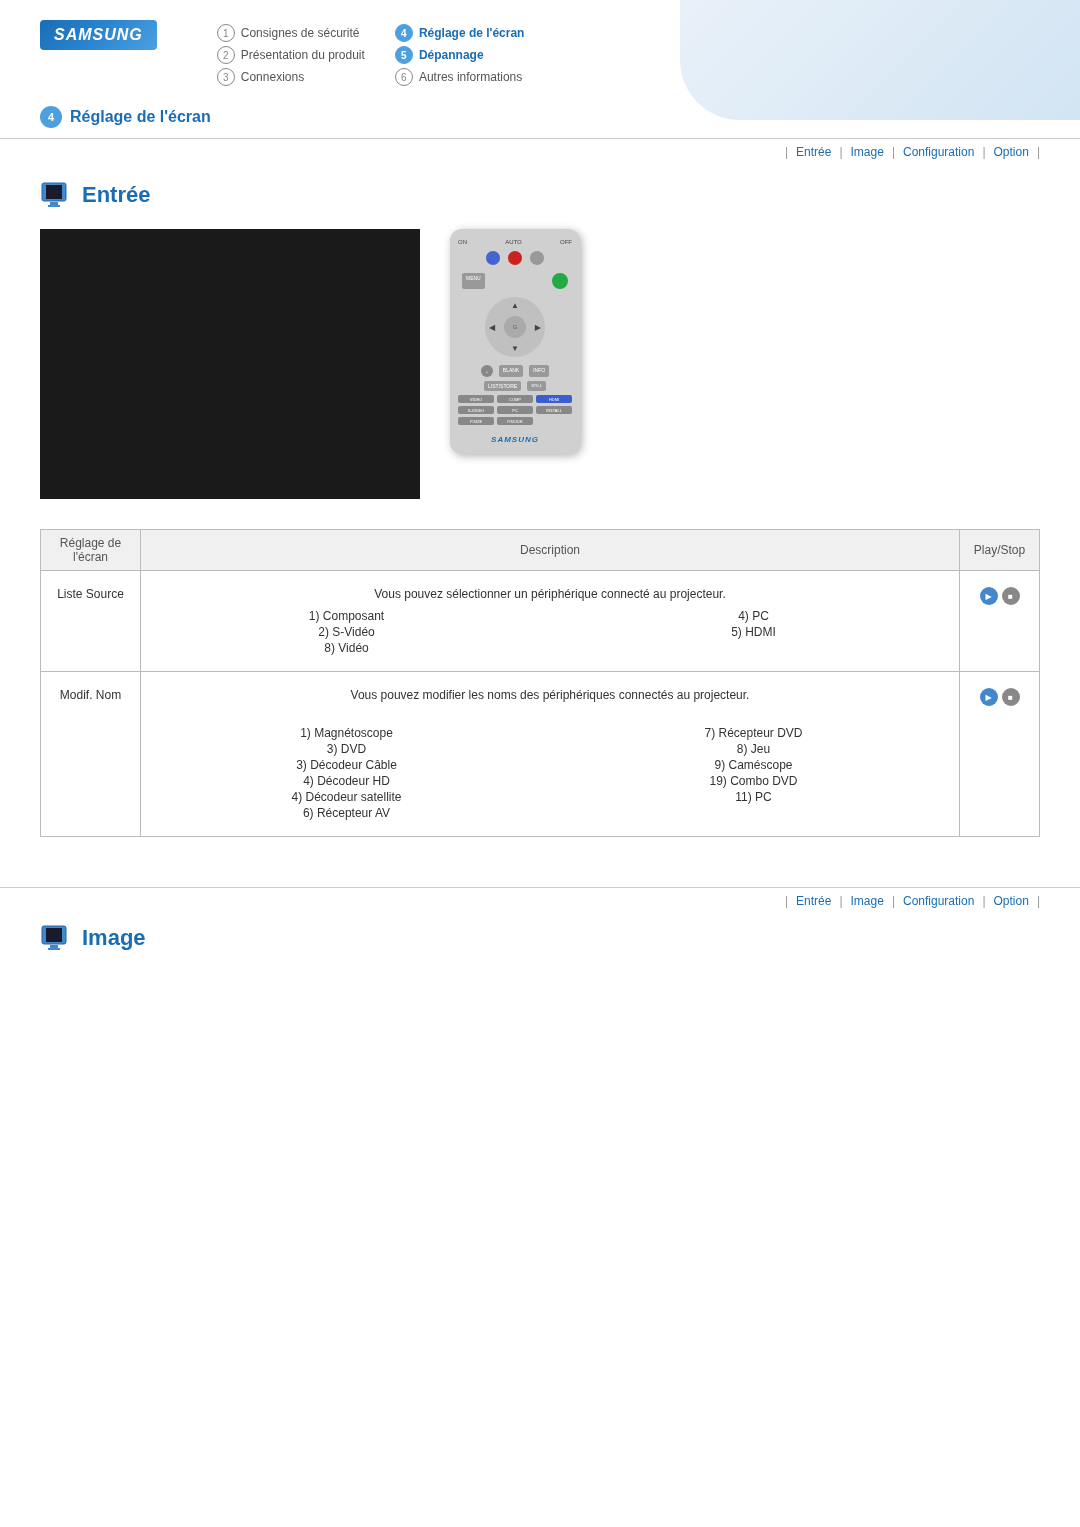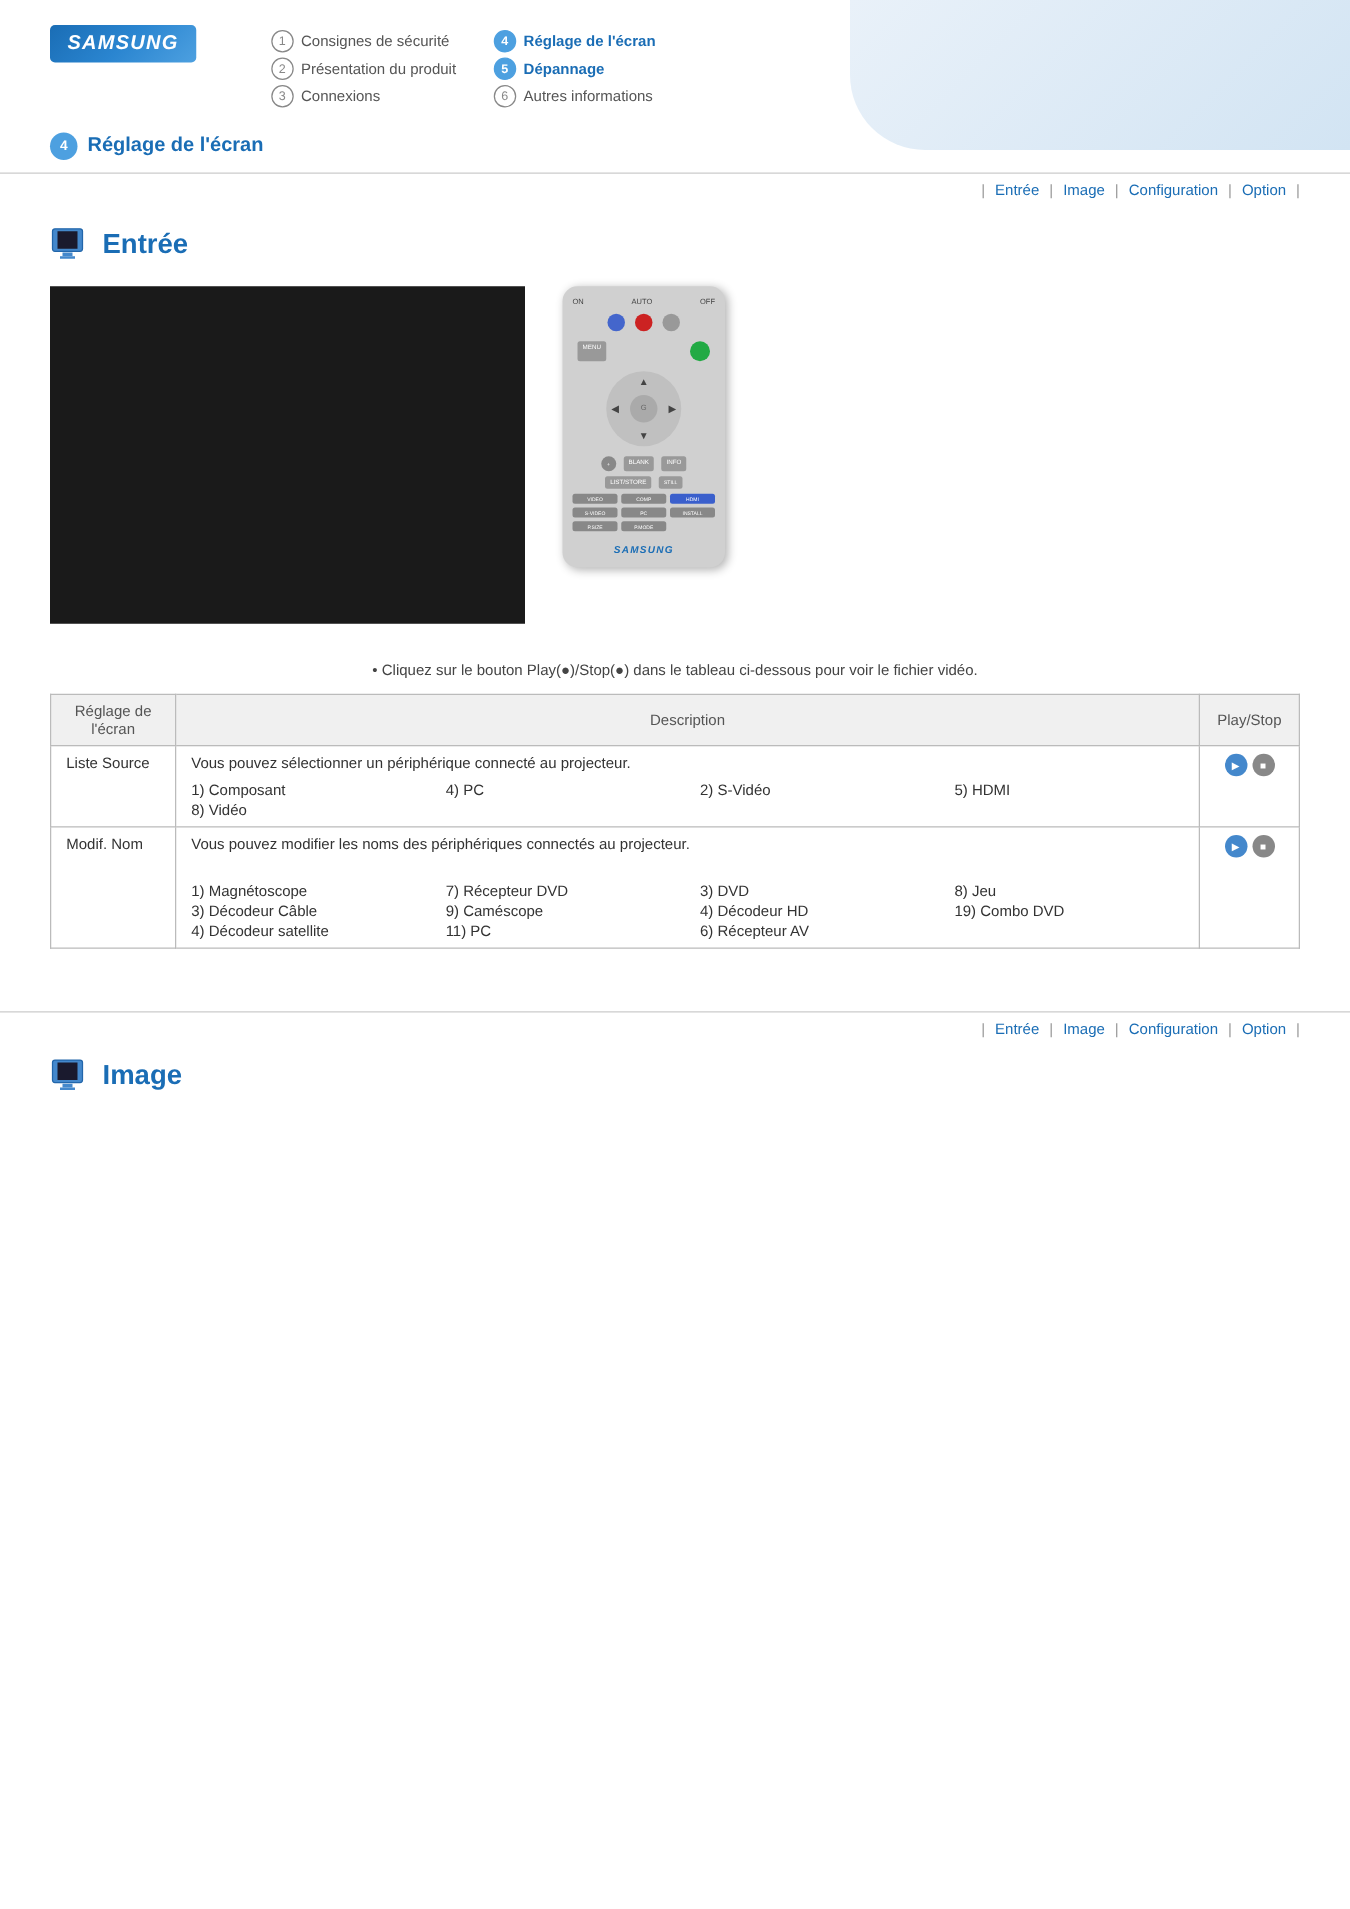--- a/index.html
+++ b/index.html
@@ -265,23 +265,24 @@
     }
     .main-table th {
       background: #f0f0f0;
       border: 1px solid #bbb;
       padding: 6px 12px;
       font-weight: normal;
       color: #555;
     }
     .main-table td {
       border: 1px solid #bbb;
-      padding: 6px 12px;
+      padding: 16px 12px;
       vertical-align: top;
       color: #333;
+      text-align: center;
     }
     .main-table .row-label {
       white-space: nowrap;
       font-size: 12px;
       color: #333;
     }
     .play-stop-cell {
       text-align: center;
       vertical-align: middle;
     }
@@ -304,21 +305,21 @@
       align-items: center;
       justify-content: center;
       font-size: 8px;
       color: white;
     }
     .ps-icon.play { background: #4488cc; }
     .ps-icon.stop { background: #888; }
 
     .col-items {
       display: grid;
-      grid-template-columns: 1fr 1fr 1fr 1fr;
+      grid-template-columns: 1fr 1fr;
       gap: 2px 20px;
       font-size: 12px;
     }
 
     
     .bottom-breadcrumb {
       border-top: 1px solid #ccc;
       margin-top: 30px;
       padding: 6px 40px;
       display: flex;
@@ -478,21 +479,20 @@
         <div class="r-sm">INSTALL</div>
         <div class="r-sm">P.SIZE</div>
         <div class="r-sm">P.MODE</div>
       </div>
       <div class="remote-brand">SAMSUNG</div>
     </div>
   </div>
 </div>
 
 <div class="table-section">
-  <div class="table-note">• Cliquez sur le bouton Play(●)/Stop(●) dans le tableau ci-dessous pour voir le fichier vidéo.</div>
   <table class="main-table">
     <thead>
       <tr>
         <th style="width:100px;">Réglage de l'écran</th>
         <th>Description</th>
         <th style="width:80px;">Play/Stop</th>
       </tr>
     </thead>
     <tbody>
 

